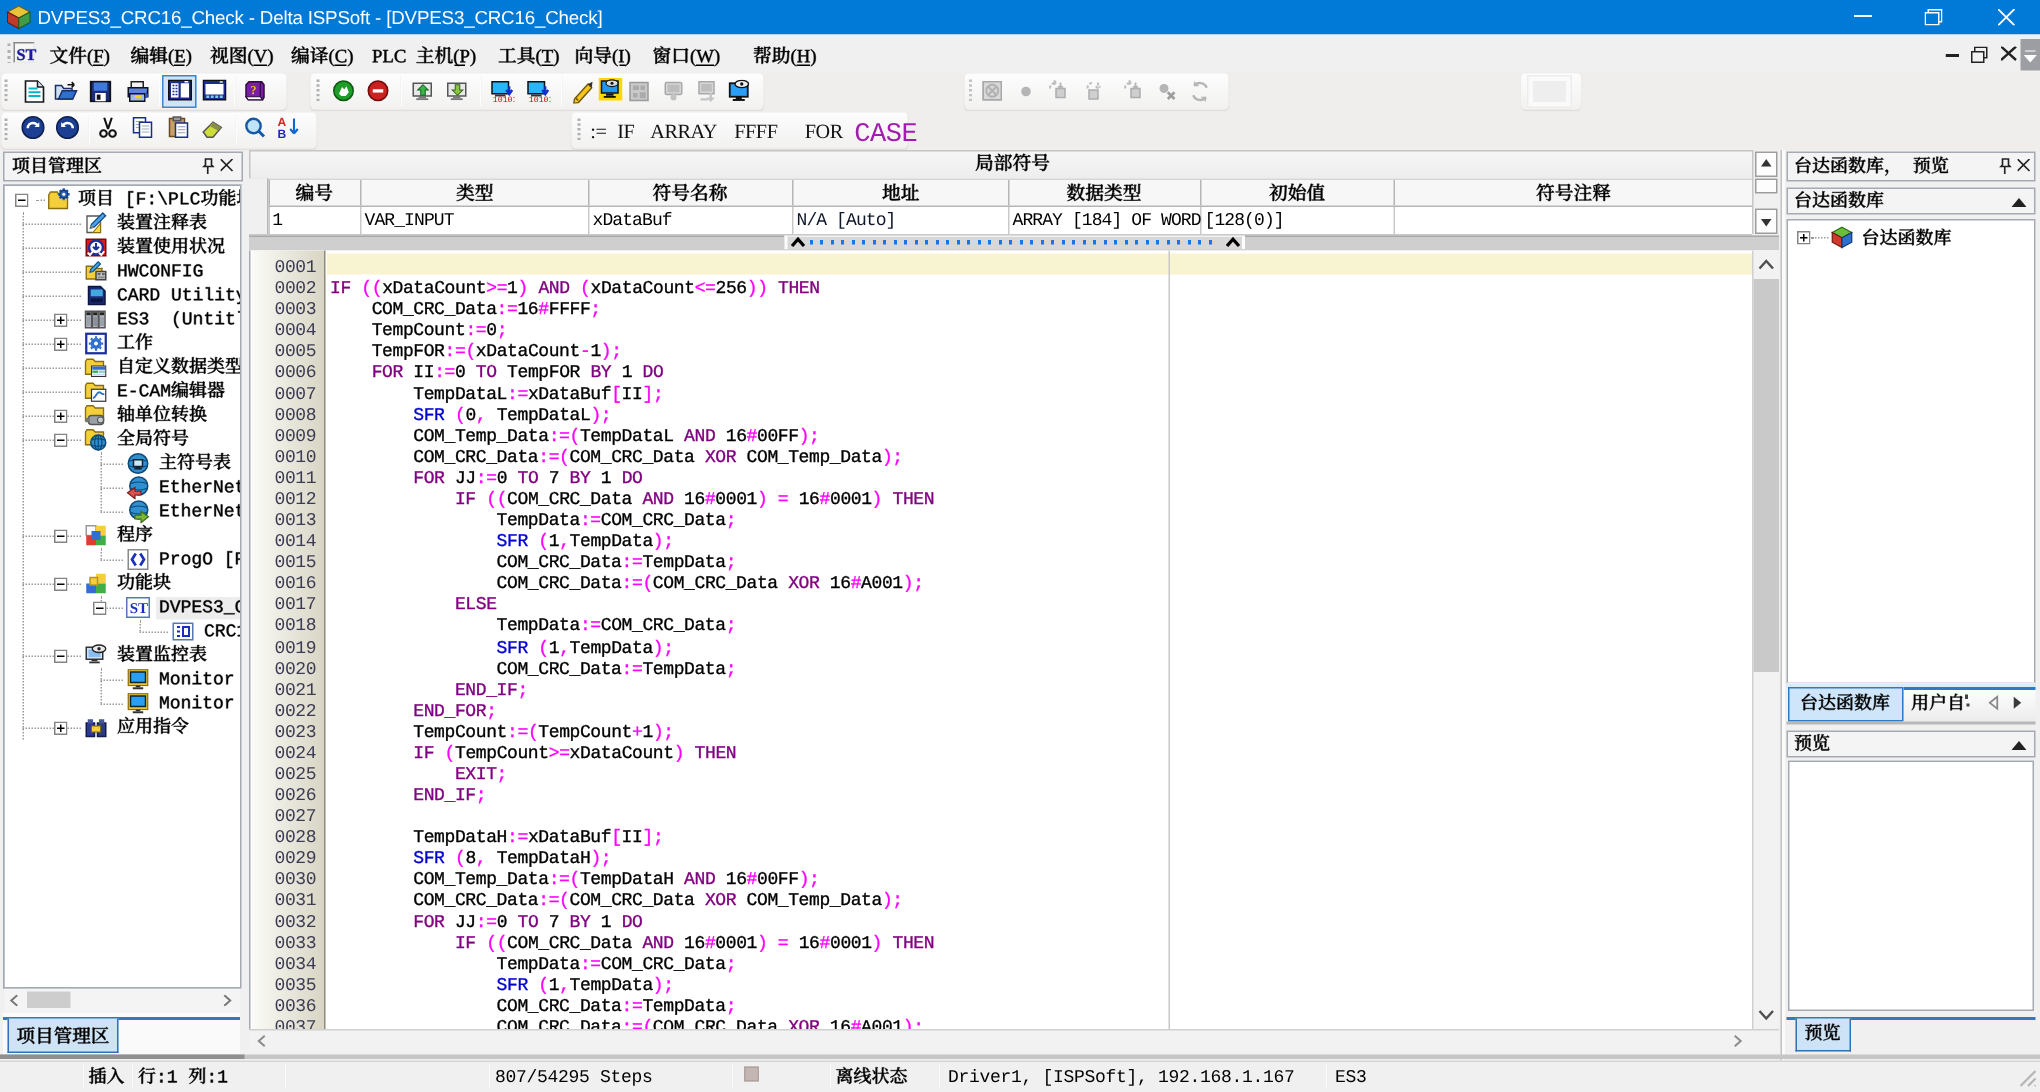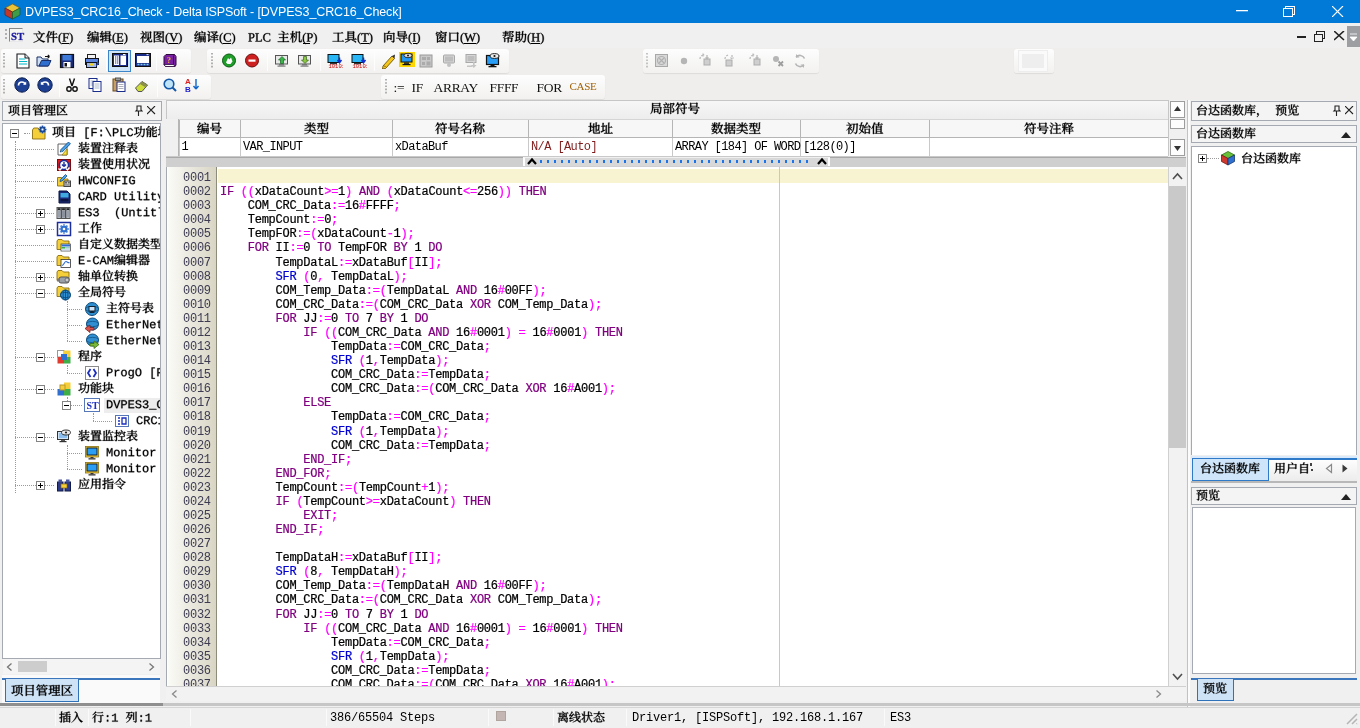--- a/index.html
+++ b/index.html
@@ -338,21 +338,21 @@
     <path d="M11 2v10m0 0 2.5-3M11 12 8.5 9" stroke="#16c" stroke-width="1.4" fill="none"></path>
   </svg>
 <svg class="ab" style="left:384px;top:78px" width="5" height="18">
     <path d="M2 1v16" stroke="#b0b0b0" stroke-width="2" stroke-dasharray="1.6 1.6"></path>
   </svg>
 <div class="ab" style="left:393.5px;top:79.5px;font-family:'Liberation Serif',serif;font-size:13.5px;letter-spacing:-0.3px;color:#111">:=</div>
 <div class="ab" style="left:411.5px;top:79.5px;font-family:'Liberation Serif',serif;font-size:13.5px;letter-spacing:-0.3px;color:#111">IF</div>
 <div class="ab" style="left:433.5px;top:79.5px;font-family:'Liberation Serif',serif;font-size:13.5px;letter-spacing:-0.3px;color:#111">ARRAY</div>
 <div class="ab" style="left:489.5px;top:79.5px;font-family:'Liberation Serif',serif;font-size:13.5px;letter-spacing:-0.3px;color:#111">FFFF</div>
 <div class="ab" style="left:536.5px;top:79.5px;font-family:'Liberation Serif',serif;font-size:13.5px;letter-spacing:-0.3px;color:#111">FOR</div>
-<div class="ab" style="left:569.5px;top:79.5px;font-family:Liberation Serif, serif;font-size:11px;letter-spacing:-0.3px;color:#a16207">CASE</div>
+<div class="ab" style="left:569.5px;top:79.5px;font-family:Liberation Mono, monospace;font-size:18px;letter-spacing:-0.3px;color:#a21caf">CASE</div>
 <div class="ab" style="left:0px;top:100px;width:1360px;height:607px;background:#f0f0f0"></div>
 <div class="ab" style="left:2px;top:101px;width:160px;height:20px;background:#f4f4f4;border:1px solid #a5a9b2"></div>
 <svg style="position:absolute;left:8px;top:104px;overflow:visible" width="62" height="17" fill="#000" stroke="#000" stroke-width="26">
     <use href="#g20" transform="scale(0.012000)" x="0" y="883"></use>
     <use href="#g21" transform="scale(0.012000)" x="1000" y="883"></use>
     <use href="#g22" transform="scale(0.012000)" x="2000" y="883"></use>
     <use href="#g23" transform="scale(0.012000)" x="3000" y="883"></use>
     <use href="#g24" transform="scale(0.012000)" x="4000" y="883"></use>
   </svg>
 <svg class="ab" style="left:133px;top:105px" width="10" height="12">
@@ -858,21 +858,21 @@
 <div class="ab" style="left:240px;top:138px;width:1px;height:18px;background:#c9c9c9"></div>
 <div class="ab" style="left:392px;top:138px;width:1px;height:18px;background:#c9c9c9"></div>
 <div class="ab" style="left:528px;top:138px;width:1px;height:18px;background:#c9c9c9"></div>
 <div class="ab" style="left:672px;top:138px;width:1px;height:18px;background:#c9c9c9"></div>
 <div class="ab" style="left:800px;top:138px;width:1px;height:18px;background:#c9c9c9"></div>
 <div class="ab" style="left:929px;top:138px;width:1px;height:18px;background:#c9c9c9"></div>
 <div class="ab" style="left:166px;top:156px;width:1002px;height:1px;background:#c9c9c9"></div>
 <div class="ab mono" style="left:181.5px;top:140px;font-size:12px;letter-spacing:-0.6px;color:#000">1</div>
 <div class="ab mono" style="left:243px;top:140px;font-size:12px;letter-spacing:-0.6px;color:#000">VAR_INPUT</div>
 <div class="ab mono" style="left:395px;top:140px;font-size:12px;letter-spacing:-0.6px;color:#000">xDataBuf</div>
-<div class="ab mono" style="left:531px;top:140px;font-size:12px;letter-spacing:-0.6px;color:#7f1d1d">N/A [Auto]</div>
+<div class="ab mono" style="left:531px;top:140px;font-size:12px;letter-spacing:-0.6px;color:#0f172a">N/A [Auto]</div>
 <div class="ab mono" style="left:675px;top:140px;font-size:12px;letter-spacing:-0.6px;color:#000">ARRAY [184] OF WORD</div>
 <div class="ab mono" style="left:803px;top:140px;font-size:12px;letter-spacing:-0.6px;color:#000">[128(0)]</div>
 <div class="ab" style="left:166px;top:119px;width:13px;height:37px;background:#f0f0f0;border-right:1px solid #b5b5b5"></div>
 <div class="ab" style="left:1168px;top:100px;width:18px;height:56px;background:#f0f0f0;border-left:1px solid #c6c6c6"></div>
 <div class="ab" style="left:1170px;top:101px;width:15px;height:17px;background:#fdfdfd;border:1px solid #9d9d9d;">
     <svg width="13" height="15">
       <path d="M6.5 4 10 9H3Z" fill="#333"></path>
     </svg>
   </div>
 <div class="ab" style="left:1170px;top:119px;width:15px;height:10px;background:#fdfdfd;border:1px solid #9d9d9d"></div>
@@ -1018,21 +1018,21 @@
     <use href="#g82" transform="scale(0.012000)" x="1000" y="883"></use>
   </svg>
 <svg style="position:absolute;left:92px;top:710.5px;overflow:visible" width="62" height="17" fill="#000" stroke="#000" stroke-width="26">
     <use href="#g83" transform="scale(0.012000)" x="0" y="883"></use>
     <use href="#g27" transform="scale(0.012000)" x="1000" y="883"></use>
     <use href="#g69" transform="scale(0.012000)" x="1600" y="883"></use>
     <use href="#g84" transform="scale(0.012000)" x="2800" y="883"></use>
     <use href="#g27" transform="scale(0.012000)" x="3800" y="883"></use>
     <use href="#g69" transform="scale(0.012000)" x="4400" y="883"></use>
   </svg>
-<div class="ab mono" style="left:330px;top:711px;font-size:12px;letter-spacing:-0.2px">386/65504 Steps</div>
+<div class="ab mono" style="left:330px;top:711px;font-size:12px;letter-spacing:-0.2px">807/54295 Steps</div>
 <div class="ab" style="left:496px;top:710.5px;width:10px;height:10px;background:#c4b7b3;border:1px solid #b0a49f"></div>
 <svg style="position:absolute;left:557px;top:710.5px;overflow:visible" width="50" height="17" fill="#000" stroke="#000" stroke-width="26">
     <use href="#g85" transform="scale(0.012000)" x="0" y="883"></use>
     <use href="#g86" transform="scale(0.012000)" x="1000" y="883"></use>
     <use href="#g36" transform="scale(0.012000)" x="2000" y="883"></use>
     <use href="#g87" transform="scale(0.012000)" x="3000" y="883"></use>
   </svg>
 <div class="ab mono" style="left:632px;top:711px;font-size:12px;letter-spacing:-0.2px">Driver1, [ISPSoft], 192.168.1.167</div>
 <div class="ab mono" style="left:890px;top:711px;font-size:12px;letter-spacing:-0.2px">ES3</div>
 <svg class="ab" style="left:1345px;top:712px" width="14" height="14">

